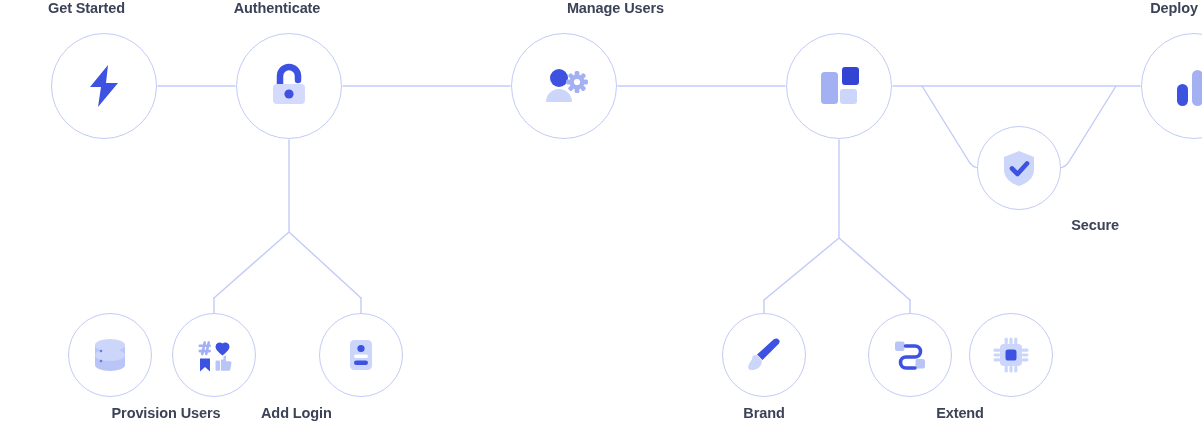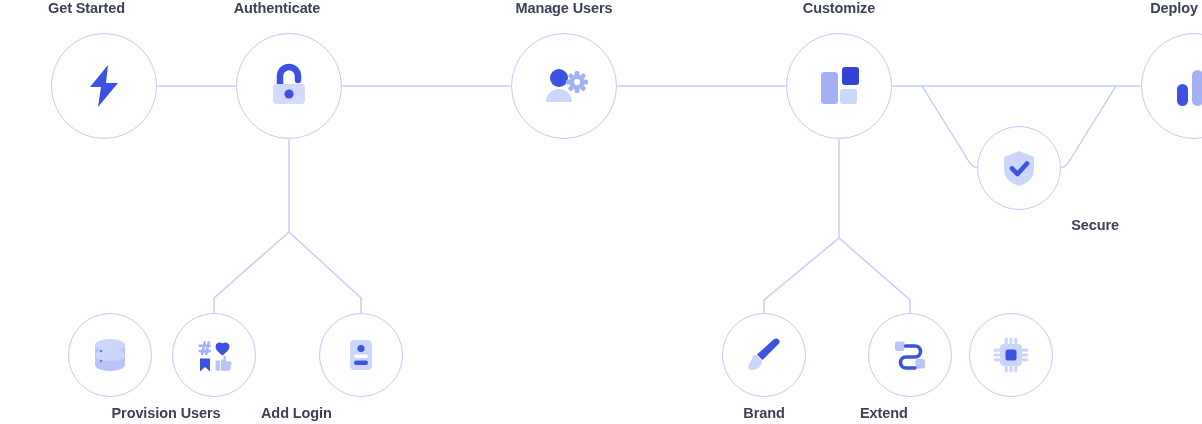--- a/index.html
+++ b/index.html
@@ -106,30 +106,29 @@
         <rect x="28" y="19.6" width="5" height="4.8" rx="1.6"></rect>
         <rect x="45" y="19.6" width="5" height="4.8" rx="1.6"></rect>
         <rect x="30.6" y="13.6" width="4.6" height="4.8" rx="1.6" transform="rotate(-45 32.9 16)"></rect>
         <rect x="42.8" y="25.8" width="4.6" height="4.8" rx="1.6" transform="rotate(-45 45.1 28.2)"></rect>
         <rect x="42.8" y="13.6" width="4.6" height="4.8" rx="1.6" transform="rotate(45 45.1 16)"></rect>
         <rect x="30.6" y="25.8" width="4.6" height="4.8" rx="1.6" transform="rotate(45 32.9 28.2)"></rect>
       </g>
       <circle cx="39" cy="22" r="3.1" fill="#ffffff"></circle>
     </svg>
   </div>
-  <div class="node-label" style="left:416px; top:0px; width:200px; text-align:center;">Manage Users</div>
+  <div class="node-label" style="left:416px; top:0px; width:200px; text-align:right;">Manage Users</div>
 
   <div class="node" style="left:738px; top:33px; width:106px; height:106px;">
     <svg class="icon-svg" width="52" height="52" viewBox="0 0 52 52">
       <rect x="8" y="12" width="17" height="32" rx="3.5" fill="#a3b0f2"></rect>
       <rect x="29" y="7" width="17" height="18" rx="3" fill="#3344d4"></rect>
       <rect x="27" y="29" width="17" height="15" rx="3" fill="#ccd5fa"></rect>
     </svg>
   </div>
-  <div class="node-label" style="left:691px; top:0px; width:200px; text-align:center;">Customize</div>
 
   <div class="node" style="left:1093px; top:33px; width:106px; height:106px;">
     <svg class="icon-svg" width="52" height="52" viewBox="0 0 52 52">
       <rect x="9" y="24" width="11" height="22" rx="5.5" fill="#3d52e0"></rect>
       <rect x="24" y="10" width="11" height="36" rx="5.5" fill="#a3b0f2"></rect>
       <rect x="39" y="18" width="11" height="28" rx="5.5" fill="#d3dafb"></rect>
     </svg>
   </div>
   <div class="node-label" style="left:950px; top:0px; width:200px; text-align:right;">Deploy</div>
 
@@ -188,21 +187,21 @@
   </div>
   <div class="node-label" style="left:616px; top:405px; width:200px; text-align:center;">Brand</div>
 
   <div class="node" style="left:820px; top:313px; width:84px; height:84px;">
     <svg class="icon-svg" width="44" height="44" viewBox="0 0 44 44">
       <rect x="7" y="8.5" width="9.5" height="9.5" rx="2" fill="#b9c4f7"></rect>
       <rect x="27.5" y="26" width="9.5" height="9.5" rx="2" fill="#b9c4f7"></rect>
       <path d="M17.5 13 L27 13 A5.5 5.5 0 0 1 27 24 L18 24 A5.5 5.5 0 0 0 18 35 L27 35" stroke="#3d52e0" stroke-width="3.6" fill="none" stroke-linecap="round" stroke-linejoin="round"></path>
     </svg>
   </div>
-  <div class="node-label" style="left:812px; top:405px; width:200px; ">Extend</div>
+  <div class="node-label" style="left:812px; top:405px; width:200px; text-align:center;">Extend</div>
 
   <div class="node" style="left:921px; top:313px; width:84px; height:84px;">
     <svg class="icon-svg" width="44" height="44" viewBox="0 0 44 44">
       <g fill="#ccd5fa">
         <rect x="11" y="11" width="22" height="22" rx="4"></rect>
         <rect x="15.6" y="4.5" width="3.2" height="7" rx="1.6"></rect>
         <rect x="20.4" y="4.5" width="3.2" height="7" rx="1.6"></rect>
         <rect x="25.2" y="4.5" width="3.2" height="7" rx="1.6"></rect>
         <rect x="15.6" y="32.5" width="3.2" height="7" rx="1.6"></rect>
         <rect x="20.4" y="32.5" width="3.2" height="7" rx="1.6"></rect>

